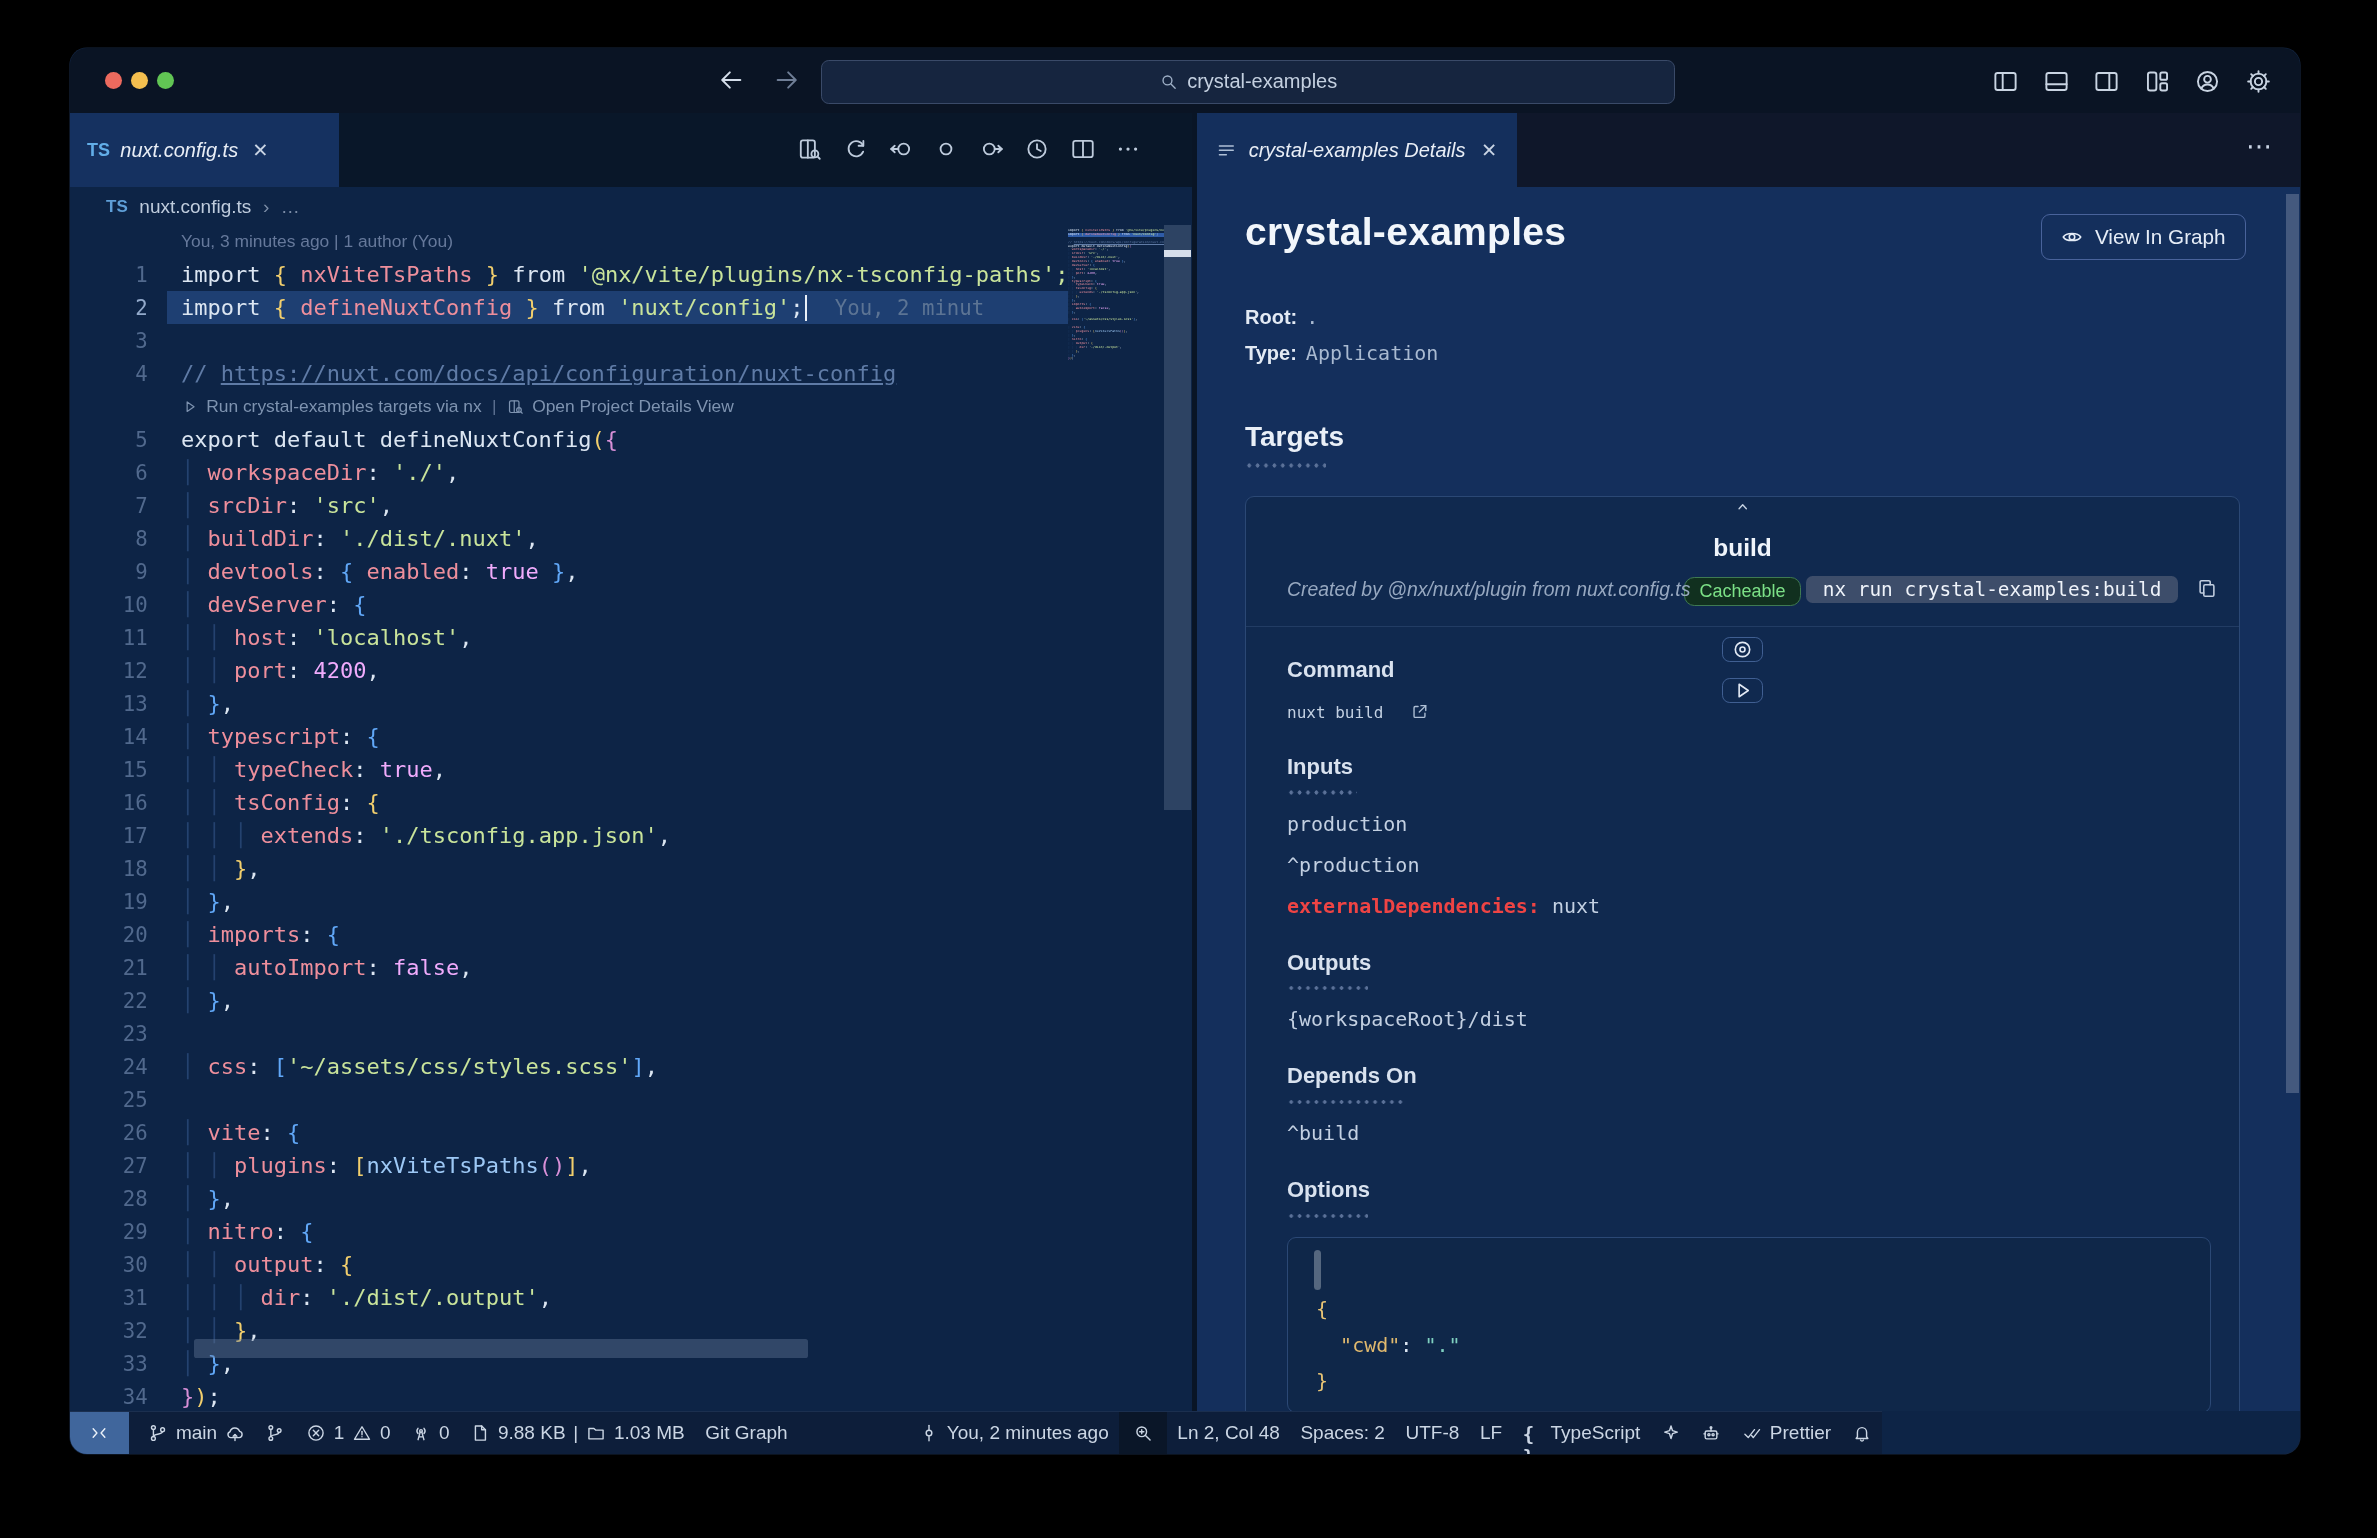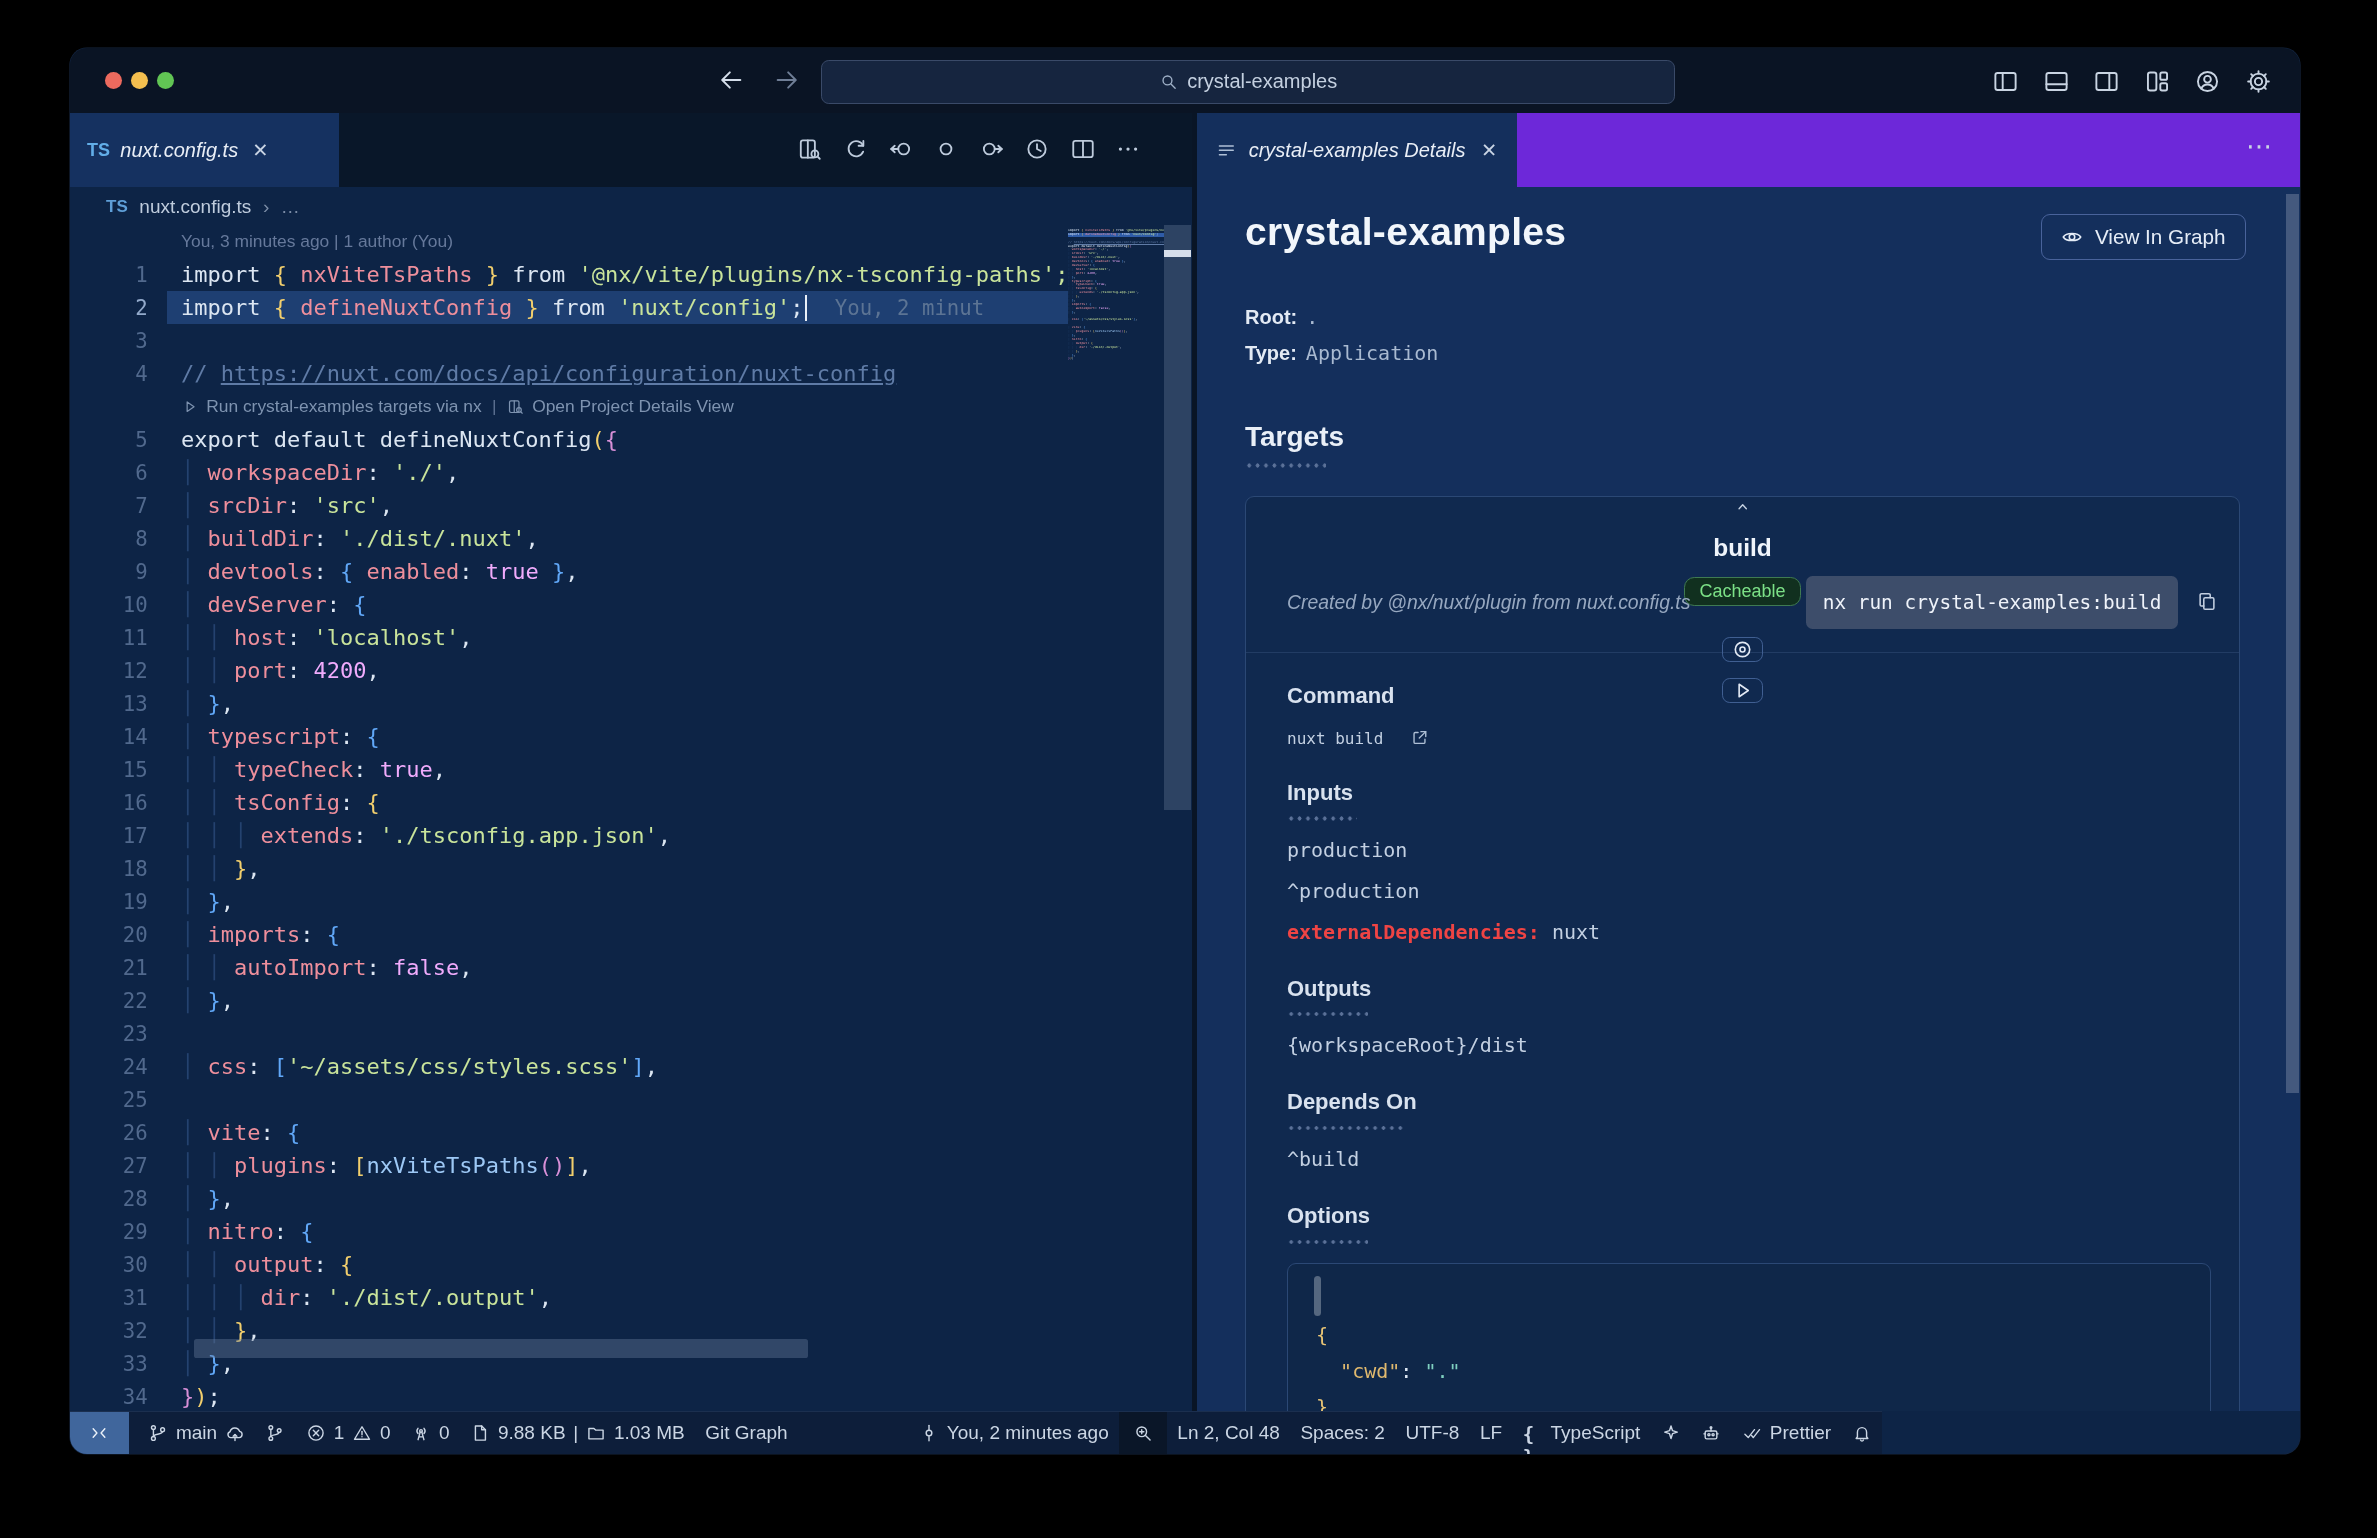--- a/index.html
+++ b/index.html
@@ -60,21 +60,21 @@
            font-family:"DejaVu Sans Mono",monospace;}
   .mline{height:3.9px;line-height:3.9px;font-size:3.2px;white-space:pre;overflow:hidden;}
   .msel{background:#2F5CA8;}
   .escroll{position:absolute;left:1094px;top:37px;width:27px;height:585px;background:rgba(96,118,148,.38);}
   .emark{position:absolute;left:1094px;top:62px;width:27px;height:6.5px;background:rgba(233,240,248,.9);}
   .hscroll{position:absolute;left:124px;top:1151px;width:614px;height:19.4px;background:rgba(104,126,155,.4);border-radius:2.6px;}
   .edivider{position:absolute;left:1122px;top:65px;width:5.2px;height:1298px;background:#091526;}
 
   
   .panel{position:absolute;left:1127px;top:65px;width:1103px;height:1298px;background:#142F5C;}
-  .ptabstrip{position:absolute;left:0;top:0;width:1103px;height:74px;background:#6d28d9;}
+  .ptabstrip{position:absolute;left:0;top:0;width:1103px;height:74px;background:#0f172a;}
   .ptab{position:absolute;left:0;top:0;height:74px;background:#142F5C;display:flex;align-items:center;
         gap:11.6px;padding:0 19.4px;}
   .ptab .ic{width:20.7px;height:20.7px;color:#AFC0D6;}
   .pmore{position:absolute;right:28px;top:18px;color:#C9D4E4;font-size:26px;}
   .pbody{position:absolute;left:0;top:74px;width:1103px;height:1224px;overflow:hidden;
          padding:23px 54px 0 48px;}
   .phead{display:flex;align-items:flex-start;justify-content:space-between;}
   .ptitle{font-size:39px;font-weight:700;color:#F2F6FB;letter-spacing:0.3px;}
   .graphbtn{display:flex;align-items:center;gap:11.6px;border:1.3px solid #49639B;border-radius:9px;
             padding:10.3px 19.4px;color:#E6EDF7;font-size:20.7px;margin-top:3.9px;}
@@ -93,21 +93,21 @@
   .bname{font-size:24.5px;font-weight:700;color:#EFF4FB;}
   .badge{font-size:18px;color:#7CE087;background:#11301F;border:1.3px solid #3F7A52;border-radius:10.3px;
          padding:3px 14px;}
   .spacer{flex:1;}
   .cbtn{width:41px;height:41px;border:1.3px solid #405F92;border-radius:7.8px;display:flex;
         align-items:center;justify-content:center;color:#E2E9F4;}
   .cbtn .ic{width:23px;height:23px;}
   .created-row{display:flex;align-items:center;gap:18px;padding:9px 20.7px 23px 41px;}
   .created{font-style:italic;font-size:19.4px;color:#97A8C0;flex:1;}
   .chip{font-family:"DejaVu Sans Mono",monospace;font-size:19.4px;background:#3D4D6A;color:#EFF3FA;
-        padding:15px 17px;border-radius:6.5px;white-space:nowrap;}
+        padding:2px 17px;border-radius:6.5px;white-space:nowrap;}
   .copybtn{color:#C2CEE0;} .copybtn .ic{width:22px;height:22px;}
   .card-div{height:1.3px;background:#223C64;}
   .card-body{padding:26px 28px 39px 41px;}
   .sec{margin-top:32px;} .sec:first-child{margin-top:3.9px;}
   .secval{margin-top:19.4px;font-family:"DejaVu Sans Mono",monospace;font-size:16px;color:#C3D0E2;
           display:flex;align-items:center;gap:27px;}
   .secval .ic{width:19.4px;height:19.4px;color:#AFC0D6;}
   .plist{margin-top:16px;}
   .pitem{font-family:"DejaVu Sans Mono",monospace;font-size:20px;color:#C3D0E2;margin-top:17px;}
   .pitem b{color:#ef4444;font-weight:700;}

